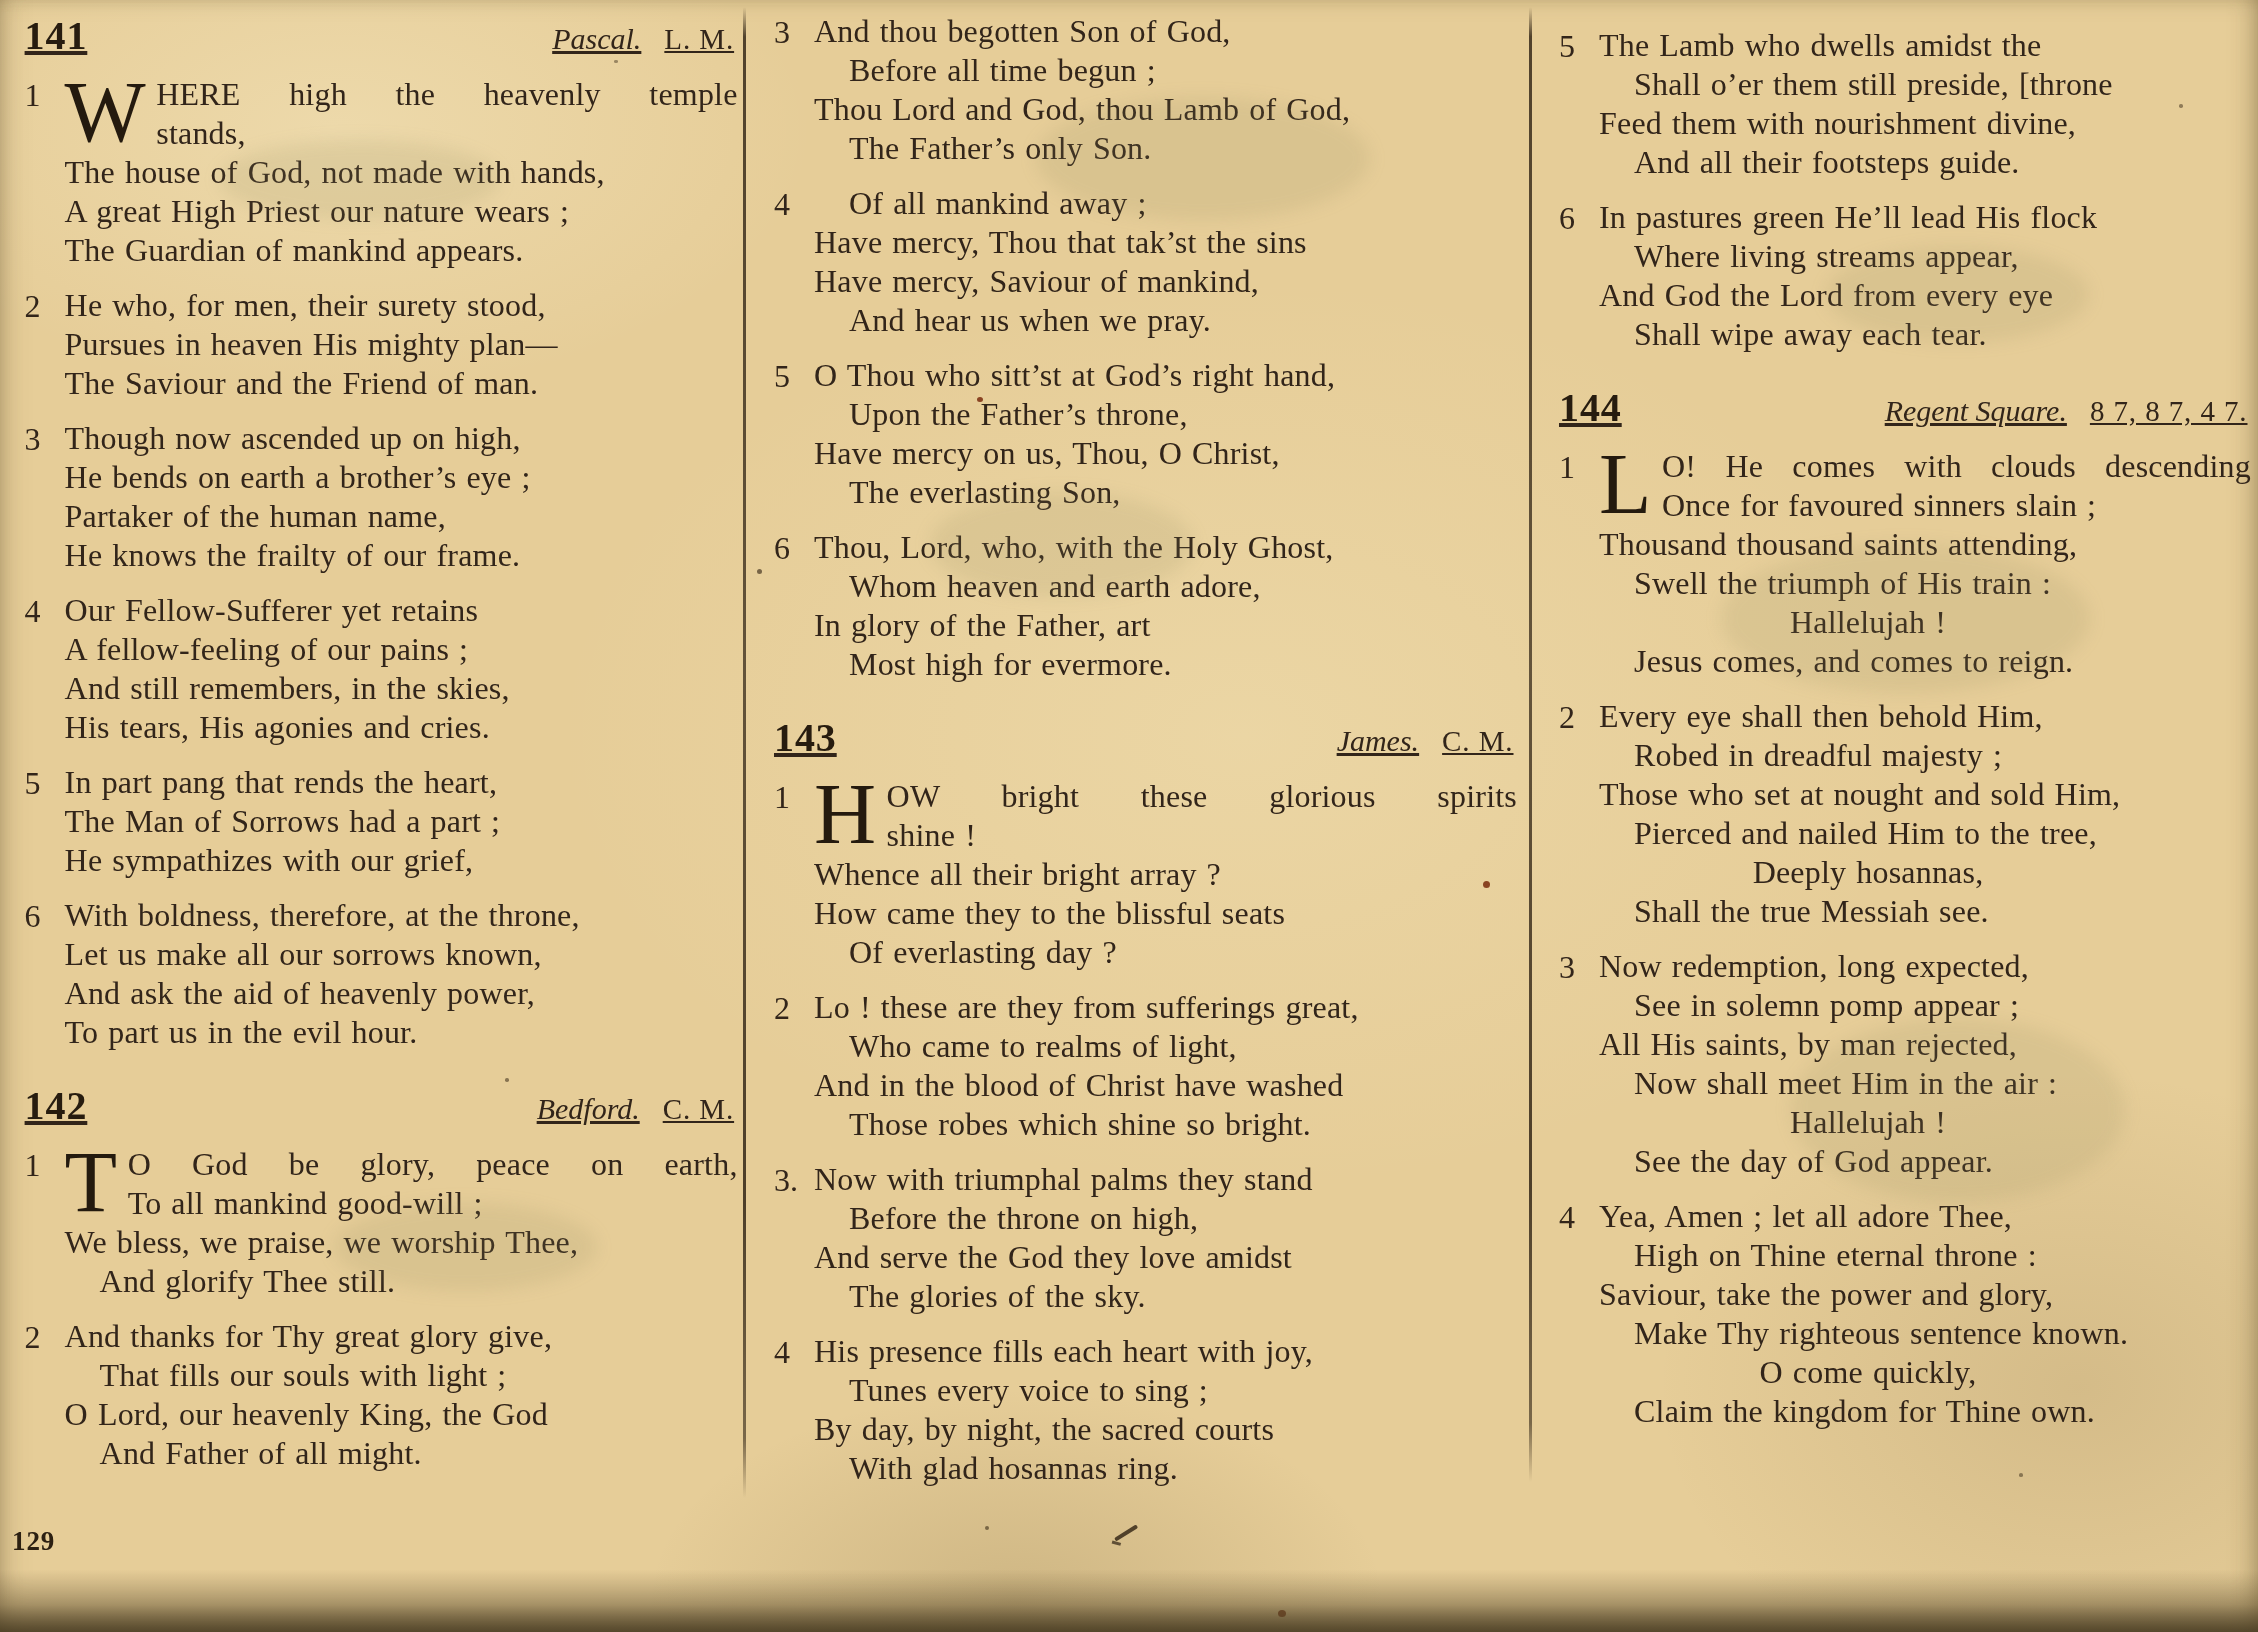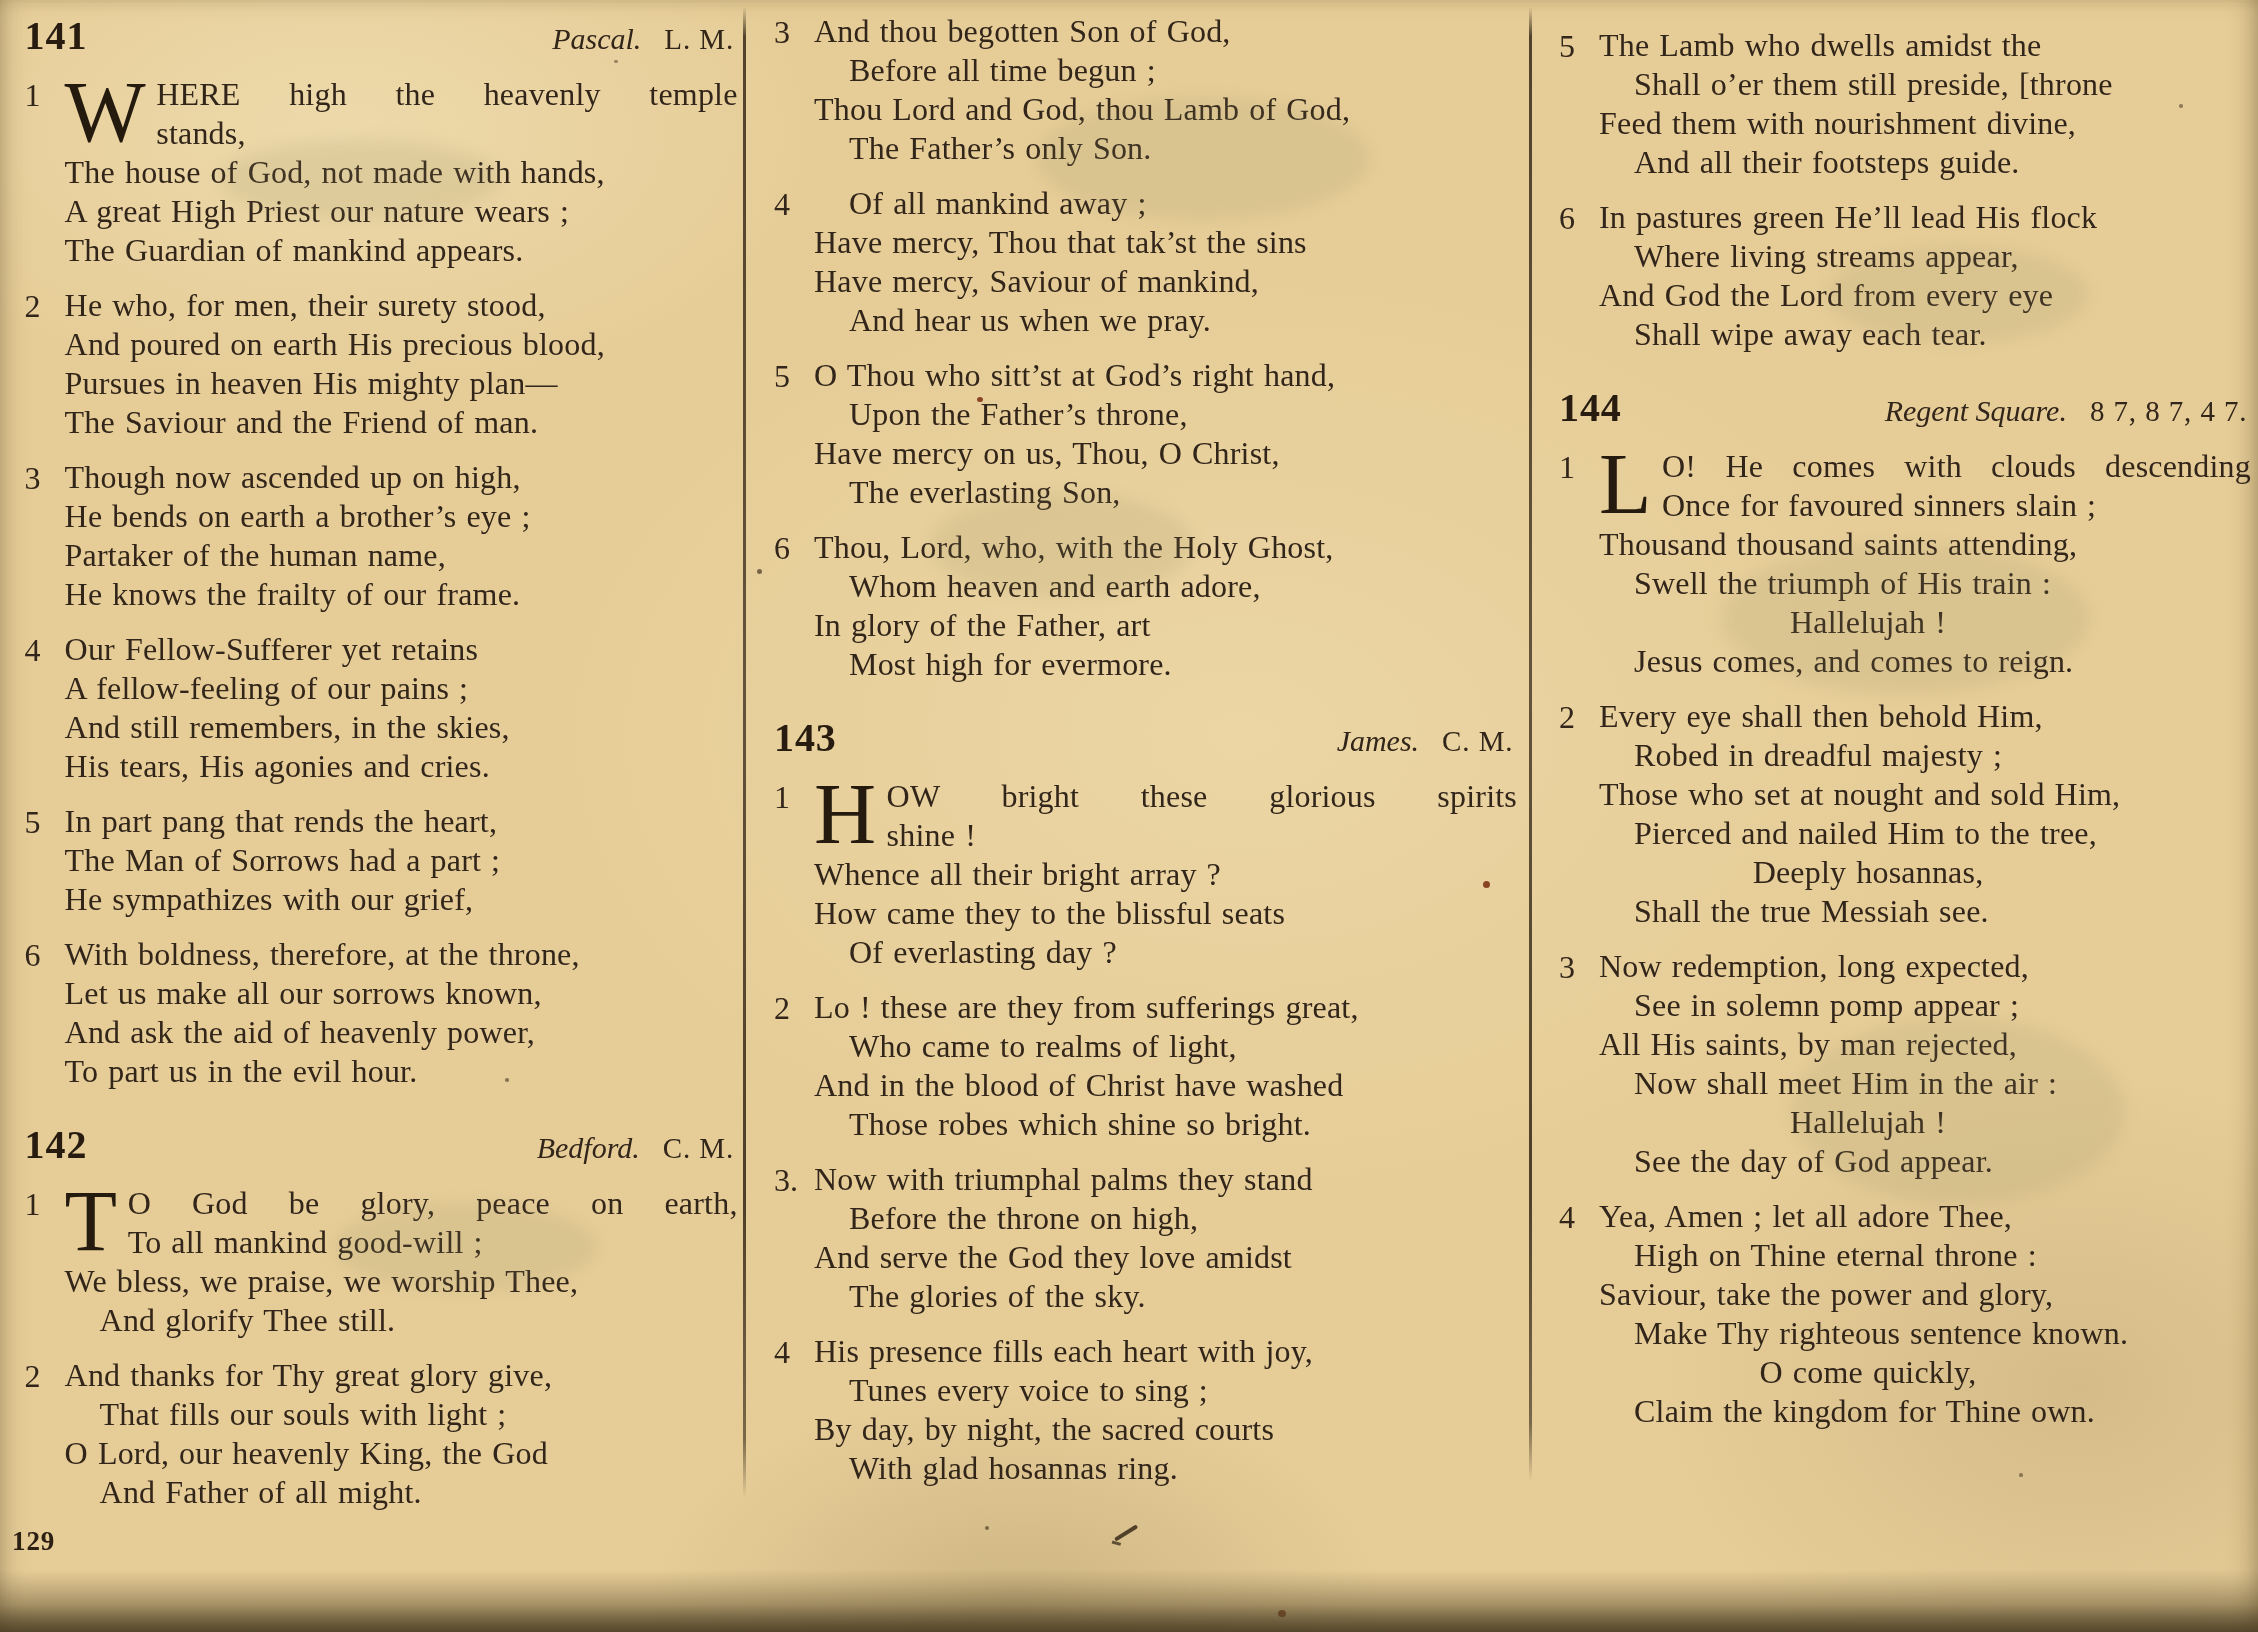--- a/index.html
+++ b/index.html
@@ -33,20 +33,21 @@
       rgba(48,35,20,.72) 45%, rgba(48,35,20,.84) 80%,
       rgba(48,35,20,.6) 96%, rgba(48,35,20,0) 100%);
     border-radius:1.8px;
   }
   #divider-1{left:743px;}
   #divider-2{left:1529px;height:1475px;}
 
   .hymn-header{
     display:flex;align-items:baseline;
     margin:30px 3.5px 12.3px 0;
+    text-decoration:underline;
   }
   .col > .hymn-header:first-child{margin-top:0;}
   .hymn-no{font-size:40px;font-weight:bold;letter-spacing:0.9px;color:#271c0f;}
   .tune-meter{margin-left:auto;display:flex;align-items:baseline;gap:23px;}
   .hymn-tune{font-style:italic;font-size:30px;}
   .hymn-meter{font-size:29px;letter-spacing:0.9px;}
 
   .verse{position:relative;padding-left:40px;margin-top:16px;clear:both;}
   .col > .verse:first-child{margin-top:0;}
   .vnum{
@@ -106,21 +107,20 @@
           <div class="line i1">stands,</div>
           <div class="line">The house of God, not made with hands,</div>
           <div class="line">A great High Priest our nature wears ;</div>
           <div class="line">The Guardian of mankind appears.</div>
         </div>
       </div>
       <div class="verse">
         <span class="vnum">2</span>
         <div class="vlines">
           <div class="line">He who, for men, their surety stood,</div>
-          <div class="line">And poured on earth His precious blood,</div>
           <div class="line">Pursues in heaven His mighty plan—</div>
           <div class="line">The Saviour and the Friend of man.</div>
         </div>
       </div>
       <div class="verse">
         <span class="vnum">3</span>
         <div class="vlines">
           <div class="line">Though now ascended up on high,</div>
           <div class="line">He bends on earth a brother’s eye ;</div>
           <div class="line">Partaker of the human name,</div>

